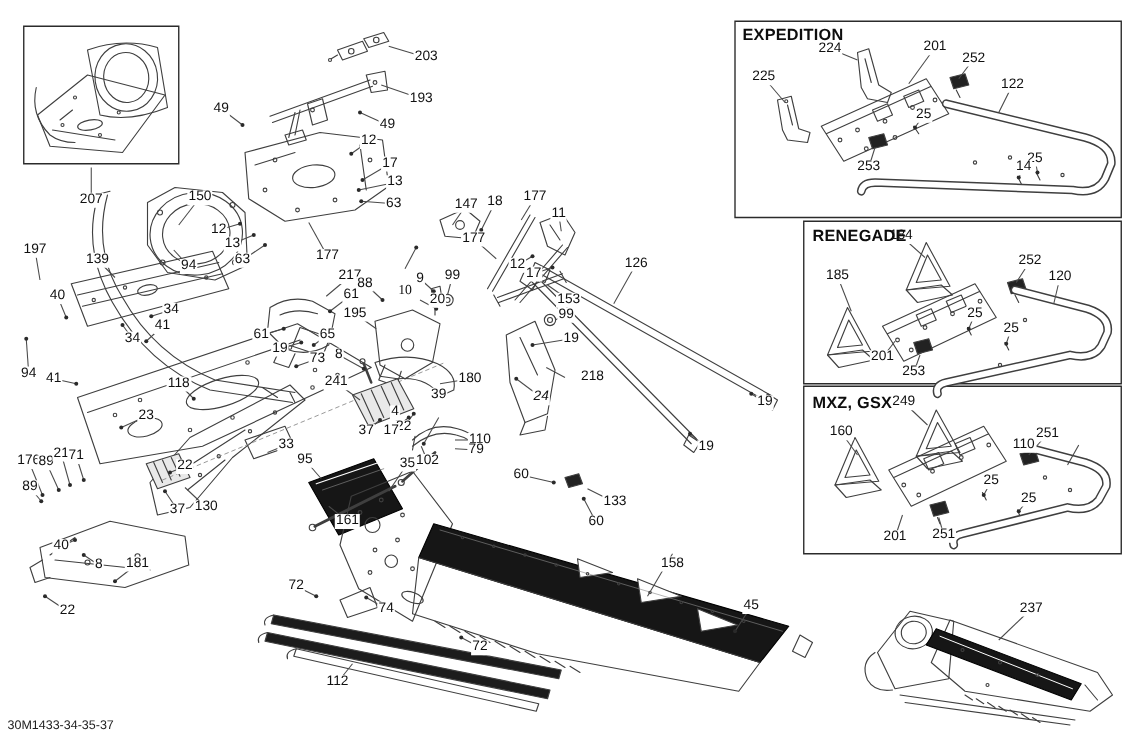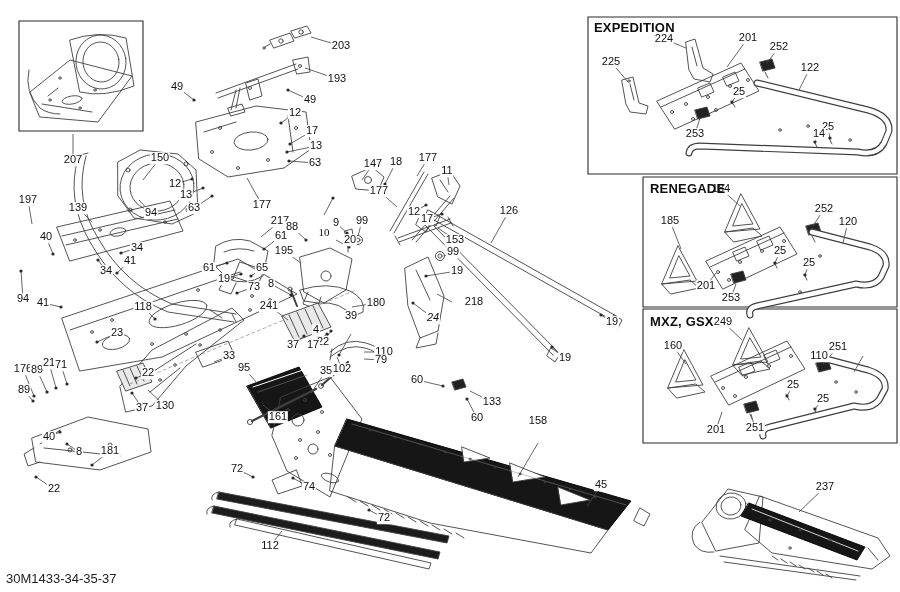--- a/index.html
+++ b/index.html
@@ -13,21 +13,21 @@
   .shade{fill:#e9e9e9;}
   .whitefill{fill:#ffffff;}
   .tube-out{stroke:#3f3f3f;stroke-width:7;fill:none;stroke-linejoin:round;stroke-linecap:round;}
   .tube-in{stroke:#ffffff;stroke-width:4.6;fill:none;stroke-linejoin:round;stroke-linecap:round;}
   .dash{stroke:#8a8a8a;stroke-width:.7;stroke-dasharray:3 3;fill:none;}
   #leader-layer line{stroke:#4a4a4a;stroke-width:.85;}
   #leader-layer circle{fill:#2a2a2a;stroke:none;}
   .callout{position:absolute;transform:translate(-50%,-50%);font-size:11px;line-height:1.05;
            color:#101010;background:#fff;padding:0 1px;white-space:nowrap;}
   .box-title{position:absolute;font-size:13px;font-weight:bold;color:#0d0d0d;letter-spacing:.2px;}
-  #doc-code{position:absolute;left:6px;bottom:6px;font-size:13px;color:#222;margin-top:32px;}
+  #doc-code{position:absolute;left:6px;bottom:6px;font-size:10px;color:#222;margin-top:32px;}
 </style>
 </head>
 <body>
 
 <div id="stage">
 
   <svg id="art" width="900" height="592" viewBox="0 0 900 592">
 
     <g class="boxes">
       <rect x="19" y="21" width="124" height="110"></rect>
@@ -574,21 +574,21 @@
       <span class="callout" style="left: 351px; top: 316px;">39</span>
       <span class="callout" style="left: 384px; top: 352px;">110</span>
       <span class="callout" style="left: 381px; top: 360px;">79</span>
       <span class="callout" style="left: 417px; top: 380px;">60</span>
       <span class="callout" style="left: 492px; top: 402px;">133</span>
       <span class="callout" style="left: 477px; top: 418px;">60</span>
       <span class="callout" style="left: 237px; top: 469px;">72</span>
       <span class="callout" style="left: 309px; top: 487px;">74</span>
       <span class="callout" style="left: 384px; top: 518px;">72</span>
       <span class="callout" style="left: 270px; top: 546px;">112</span>
-      <span class="callout" style="left: 538px; top: 421px;">158</span>
+      <span class="callout" style="left: 538px; top: 451px;">158</span>
       <span class="callout" style="left: 601px; top: 485px;">45</span>
       <span class="callout" style="left: 825px; top: 487px;">237</span>
       <span class="callout" style="left: 664px; top: 39px;">224</span>
       <span class="callout" style="left: 748px; top: 38px;">201</span>
       <span class="callout" style="left: 779px; top: 47px;">252</span>
       <span class="callout" style="left: 810px; top: 68px;">122</span>
       <span class="callout" style="left: 611px; top: 62px;">225</span>
       <span class="callout" style="left: 739px; top: 92px;">25</span>
       <span class="callout" style="left: 695px; top: 134px;">253</span>
       <span class="callout" style="left: 828px; top: 127px;">25</span>

